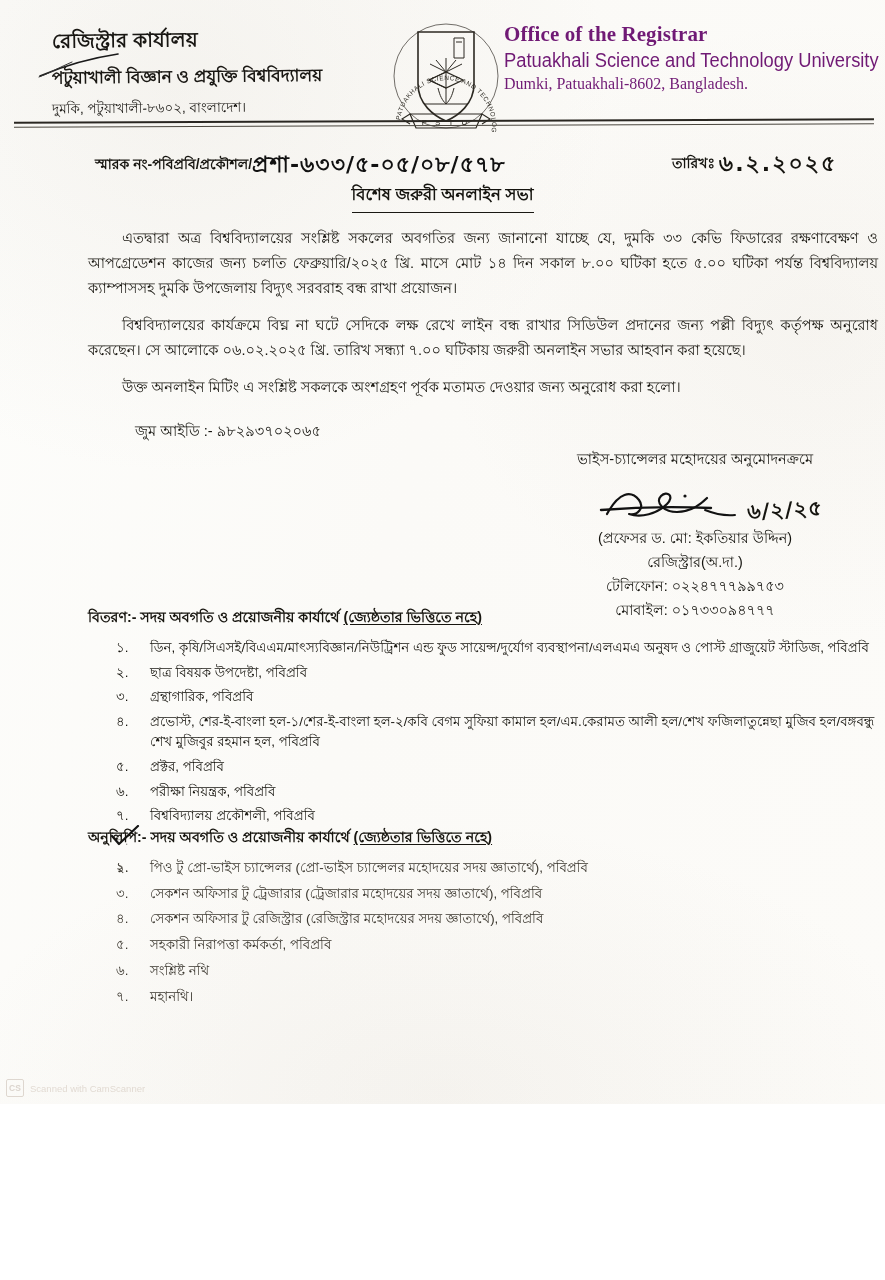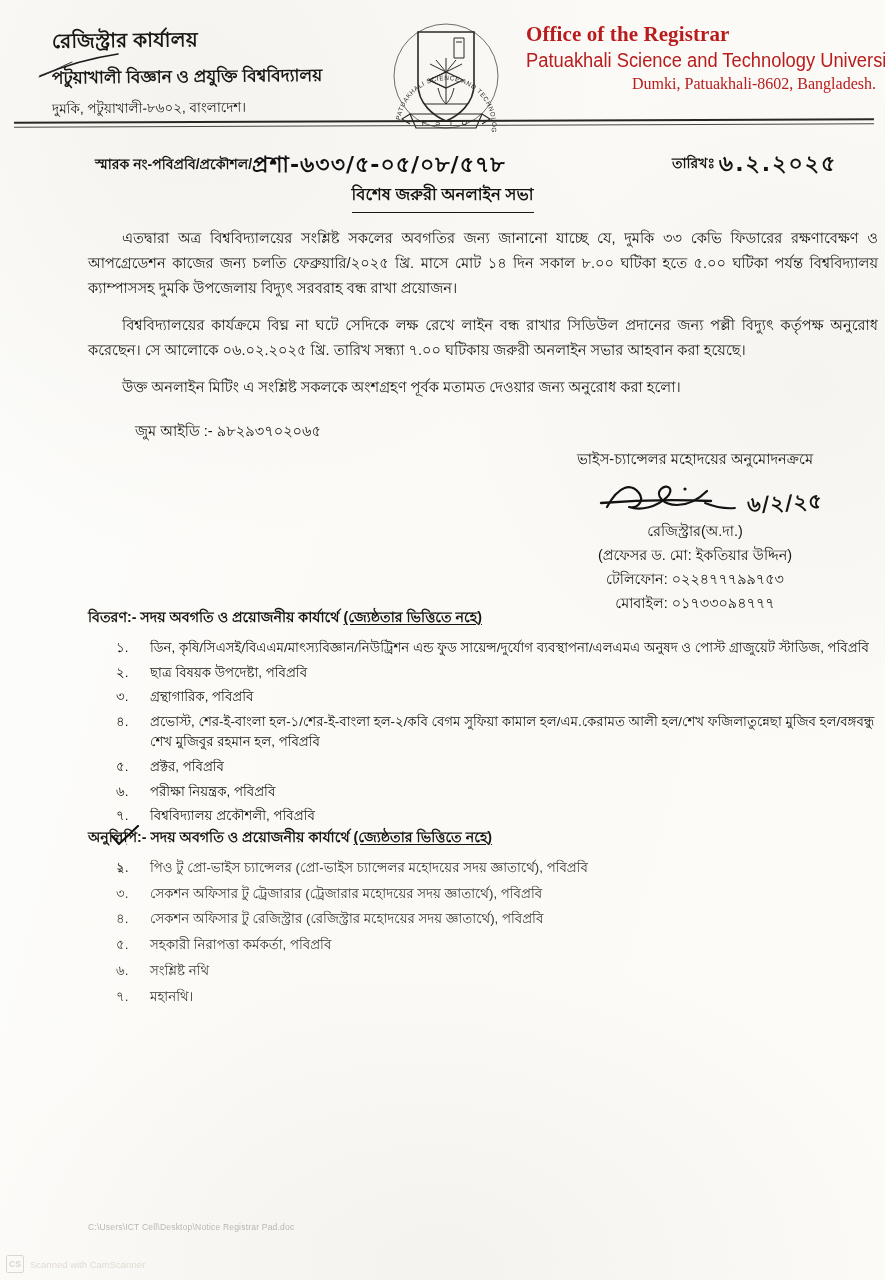--- a/index.html
+++ b/index.html
@@ -6,21 +6,21 @@
     margin: 0;
     padding: 0;
     background: #ffffff;
   }
   body {
     font-family: "Liberation Serif", "DejaVu Serif", serif;
   }
   #page {
     position: relative;
     width: 885px;
-    height: 1280px;
+    height: 1104px;
     margin: 0 auto;
     background: #fcfcfa;
     overflow: hidden;
     color: #15140f;
   }
   
   #paper-texture {
     position: absolute;
     inset: 0;
     background:
@@ -72,43 +72,42 @@
   }
 
   #lh-crest {
     position: absolute;
     left: 388px; top: 0px;
     width: 116px; height: 116px;
   }
 
   #lh-english {
     position: absolute;
-    left: 526px; top: 4px;
+    left: 504px; top: 4px;
     width: 350px;
-    color: #b91c1c;
+    color: #701a75;
   }
   #lh-en-1 {
     font-size: 21px;
     font-weight: 700;
     letter-spacing: .1px;
     margin-bottom: 2px;
   }
   #lh-en-2 {
     font-family: "Liberation Sans Narrow", "Liberation Sans", sans-serif;
     font-size: 19.5px;
     font-weight: 400;
     transform: scaleX(0.94);
     transform-origin: left center;
     margin-bottom: 3px;
     white-space: nowrap;
   }
   #lh-en-3 {
     font-size: 16px;
     font-weight: 400;
-    text-align: right;
   }
 
   
   #rule-wrap {
     position: absolute;
     top: 120px; left: 14px;
     width: 860px; height: 12px;
     transform: rotate(-0.22deg);
   }
   #rule-a { position:absolute; top:0;  left:0; width:100%; height:2.1px; background:#2a2722; }
@@ -190,21 +189,21 @@
   
   #sig-block {
     position: absolute;
     top: 447px; left: 515px;
     width: 360px;
     text-align: center;
     font-family: "Liberation Sans", "DejaVu Sans", sans-serif;
     font-size: 14.4px;
     line-height: 1.66;
   }
-  #sig-approval { font-size: 14.6px; margin-bottom: 6px; }
+  #sig-approval { font-size: 14.6px; margin-bottom: 13px; }
   #sig-scribble {
     position: relative;
     height: 42px;
     margin: 0 0 1px 0;
   }
   #sig-date-hand {
     position: absolute;
     right: 52px; top: 9px;
     font-family: "DejaVu Sans", sans-serif;
     font-size: 21px;
@@ -375,22 +374,22 @@
       <svg width="360" height="42" viewBox="0 0 360 42" style="position:absolute; left:0; top:0;">
         <path d="M92 30 C 104 8, 116 6, 124 16 C 130 24, 122 32, 114 30 C 126 34, 142 30, 152 20
                  C 160 12, 152 6, 146 12 C 140 18, 148 28, 162 28 C 176 28, 186 20, 192 14" stroke="#121212" stroke-width="2.2" fill="none" stroke-linecap="round" stroke-linejoin="round"></path>
         <path d="M86 26 C 110 24, 150 22, 196 24" stroke="#121212" stroke-width="2.4" fill="none" stroke-linecap="round"></path>
         <path d="M190 26 C 200 30, 210 32, 220 31" stroke="#121212" stroke-width="1.9" fill="none" stroke-linecap="round"></path>
         <circle cx="170" cy="12" r="1.6" fill="#121212"></circle>
       </svg>
       <span id="sig-date-hand">৬/২/২৫</span>
     </div>
 
+    <div id="sig-name">(প্রফেসর ড. মো: ইকতিয়ার উদ্দিন)</div>
     <div>রেজিস্ট্রার(অ.দা.)</div>
-    <div id="sig-name">(প্রফেসর ড. মো: ইকতিয়ার উদ্দিন)</div>
     <div>টেলিফোন: ০২২৪৭৭৭৯৯৭৫৩</div>
     <div>মোবাইল: ০১৭৩৩০৯৪৭৭৭</div>
   </div>
 
   <div class="dist-section" id="dist-section-1">
     <div class="dist-head">
       <span>বিতরণ:- সদয় অবগতি ও প্রয়োজনীয় কার্যার্থে </span><u>(জ্যেষ্ঠতার ভিত্তিতে নহে)</u>
     </div>
     <ul class="dist-list" id="distribution-list">
         <li><span class="dist-num">১.</span><span>ডিন, কৃষি/সিএসই/বিএএম/মাৎস্যবিজ্ঞান/নিউট্রিশন এন্ড ফুড সায়েন্স/দুর্যোগ ব্যবস্থাপনা/এলএমএ অনুষদ ও পোস্ট গ্রাজুয়েট স্টাডিজ, পবিপ্রবি</span></li>

